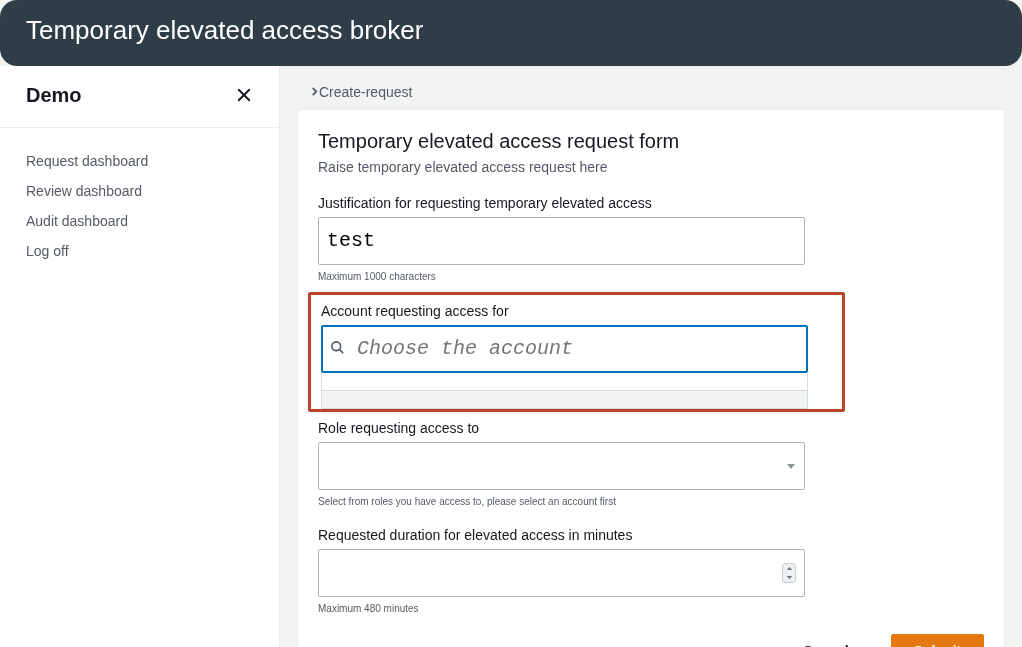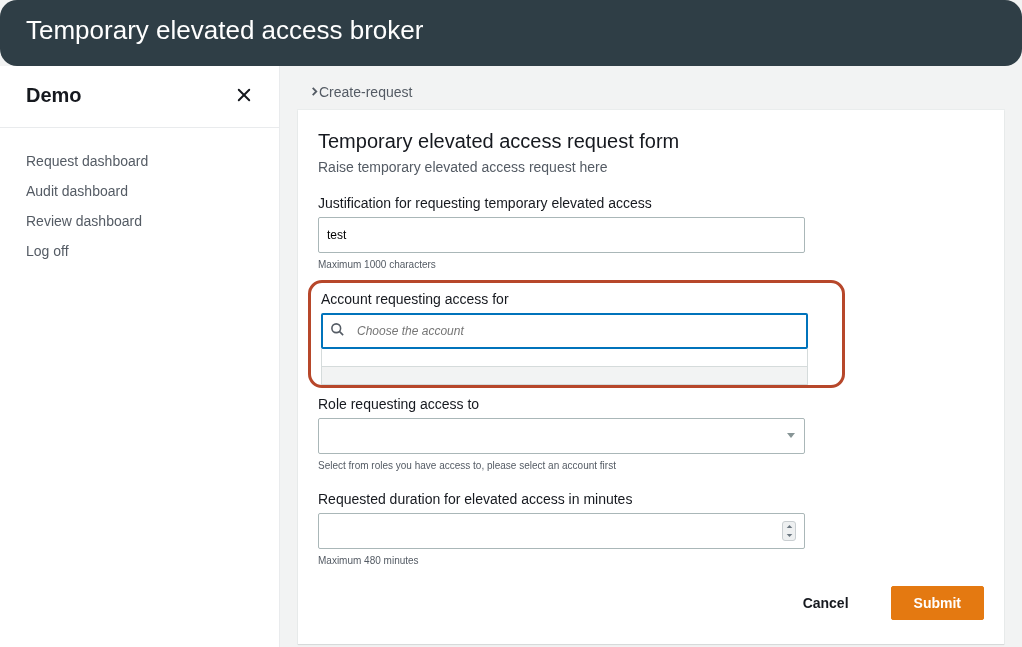--- a/index.html
+++ b/index.html
@@ -86,31 +86,31 @@
       color: #16191f;
       margin-bottom: 6px;
     }
     .field-hint {
       font-size: 10px;
       color: #545b64;
       margin-top: 6px;
     }
     .text-input, .select-box, .number-input, .search-input {
       width: 487px;
-      height: 36px;
+      height: 48px;
       border: 1px solid #aab7b8;
       border-radius: 2px;
       padding: 4px 8px;
-      font-size: 12px;
+      font-size: 20px;
       background: #fff;
-      font-family: Liberation Sans, sans-serif;
+      font-family: Liberation Mono, monospace;
     }
     .highlight-box {
       border: 3px solid #b7472a;
-      border-radius: 14px;
+      border-radius: 2px;
       padding: 8px 10px 0 10px;
       margin: -10px -10px 8px -10px;
       width: 537px;
     }
     .search-wrap {
       position: relative;
       width: 487px;
     }
     .search-wrap .search-input {
       border: 2px solid #0073bb;
@@ -209,22 +209,22 @@
       <div class="sidebar-title">Demo</div>
       <span class="close-icon">
         <svg viewBox="0 0 24 24" fill="none" stroke="#16191f" stroke-width="2.5" stroke-linecap="round">
             <line x1="5" y1="5" x2="19" y2="19"></line>
             <line x1="19" y1="5" x2="5" y2="19"></line>
           </svg>
       </span>
     </div>
     <nav class="nav">
       <div class="nav-item">Request dashboard</div>
+      <div class="nav-item">Review dashboard</div>
       <div class="nav-item">Audit dashboard</div>
-      <div class="nav-item">Review dashboard</div>
       <div class="nav-item">Log off</div>
     </nav>
   </aside>
 
   <main class="main">
     <div class="breadcrumb">
       <span class="bc-chevron">
         <svg viewBox="0 0 10 10" fill="none" stroke="currentColor" stroke-width="2">
             <polyline points="3,1 7,5 3,9"></polyline>
           </svg>

